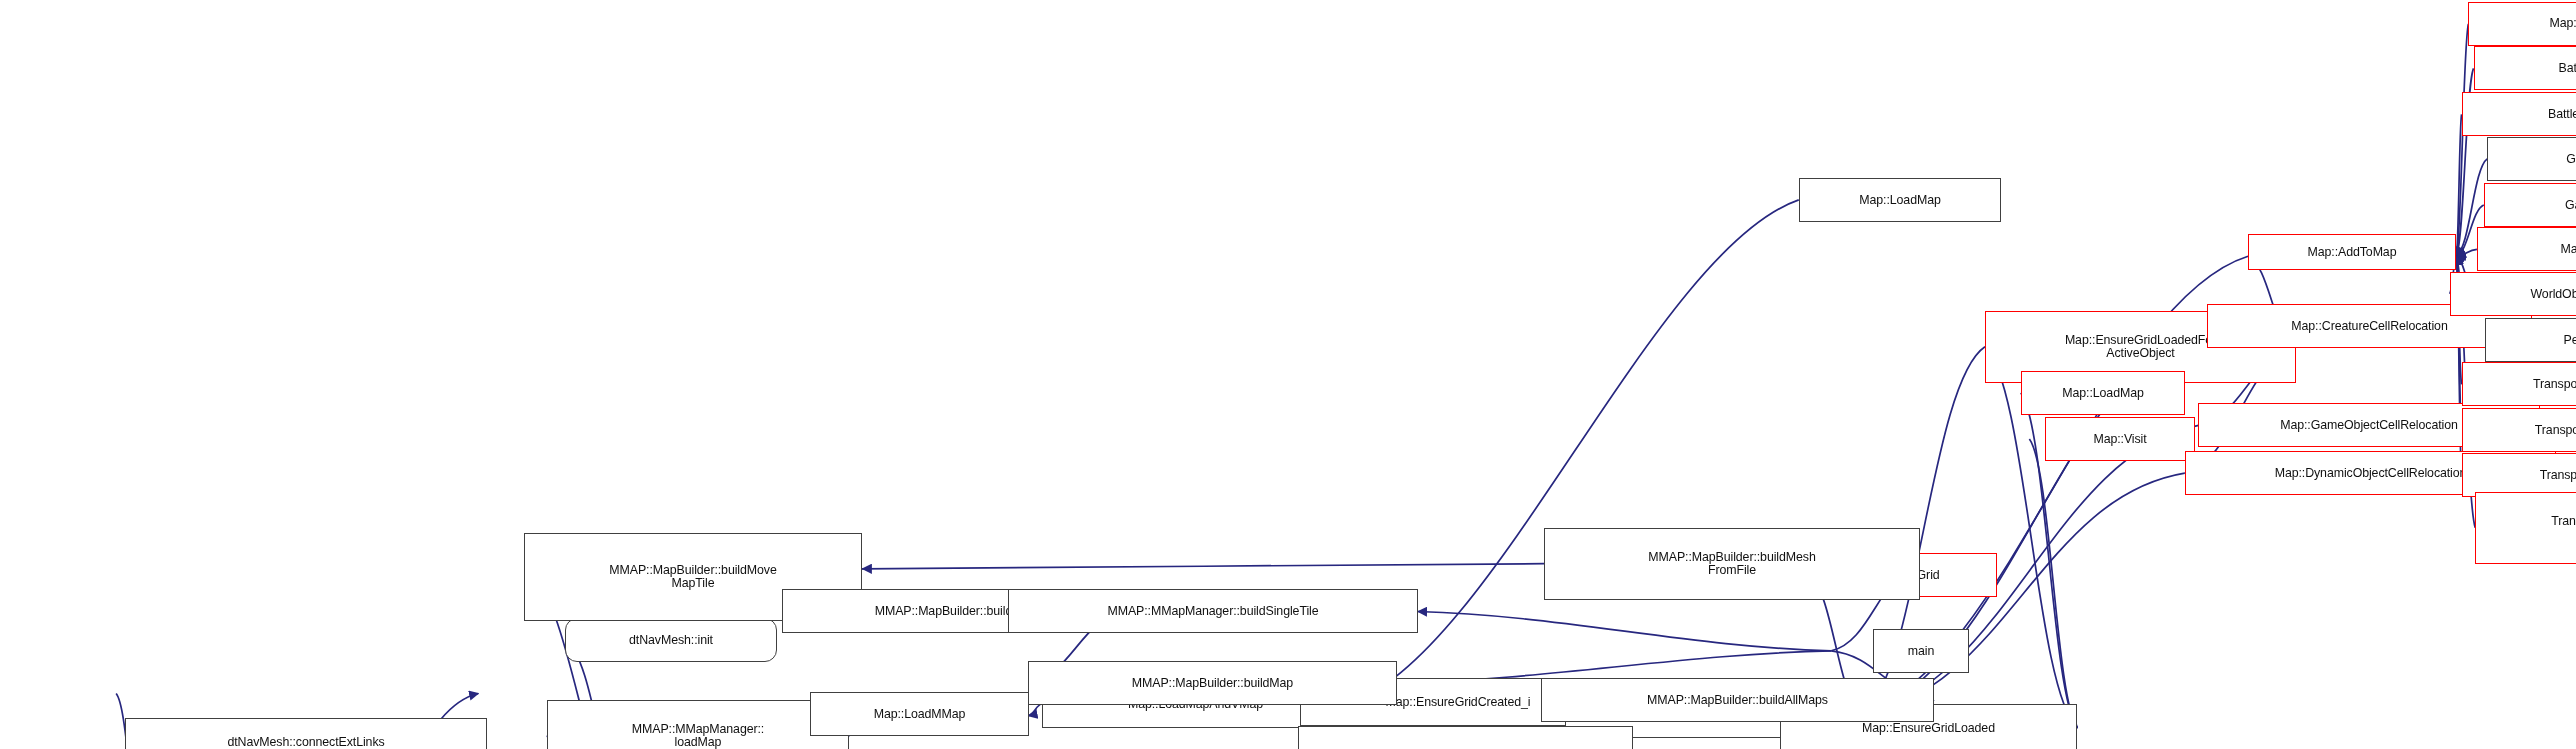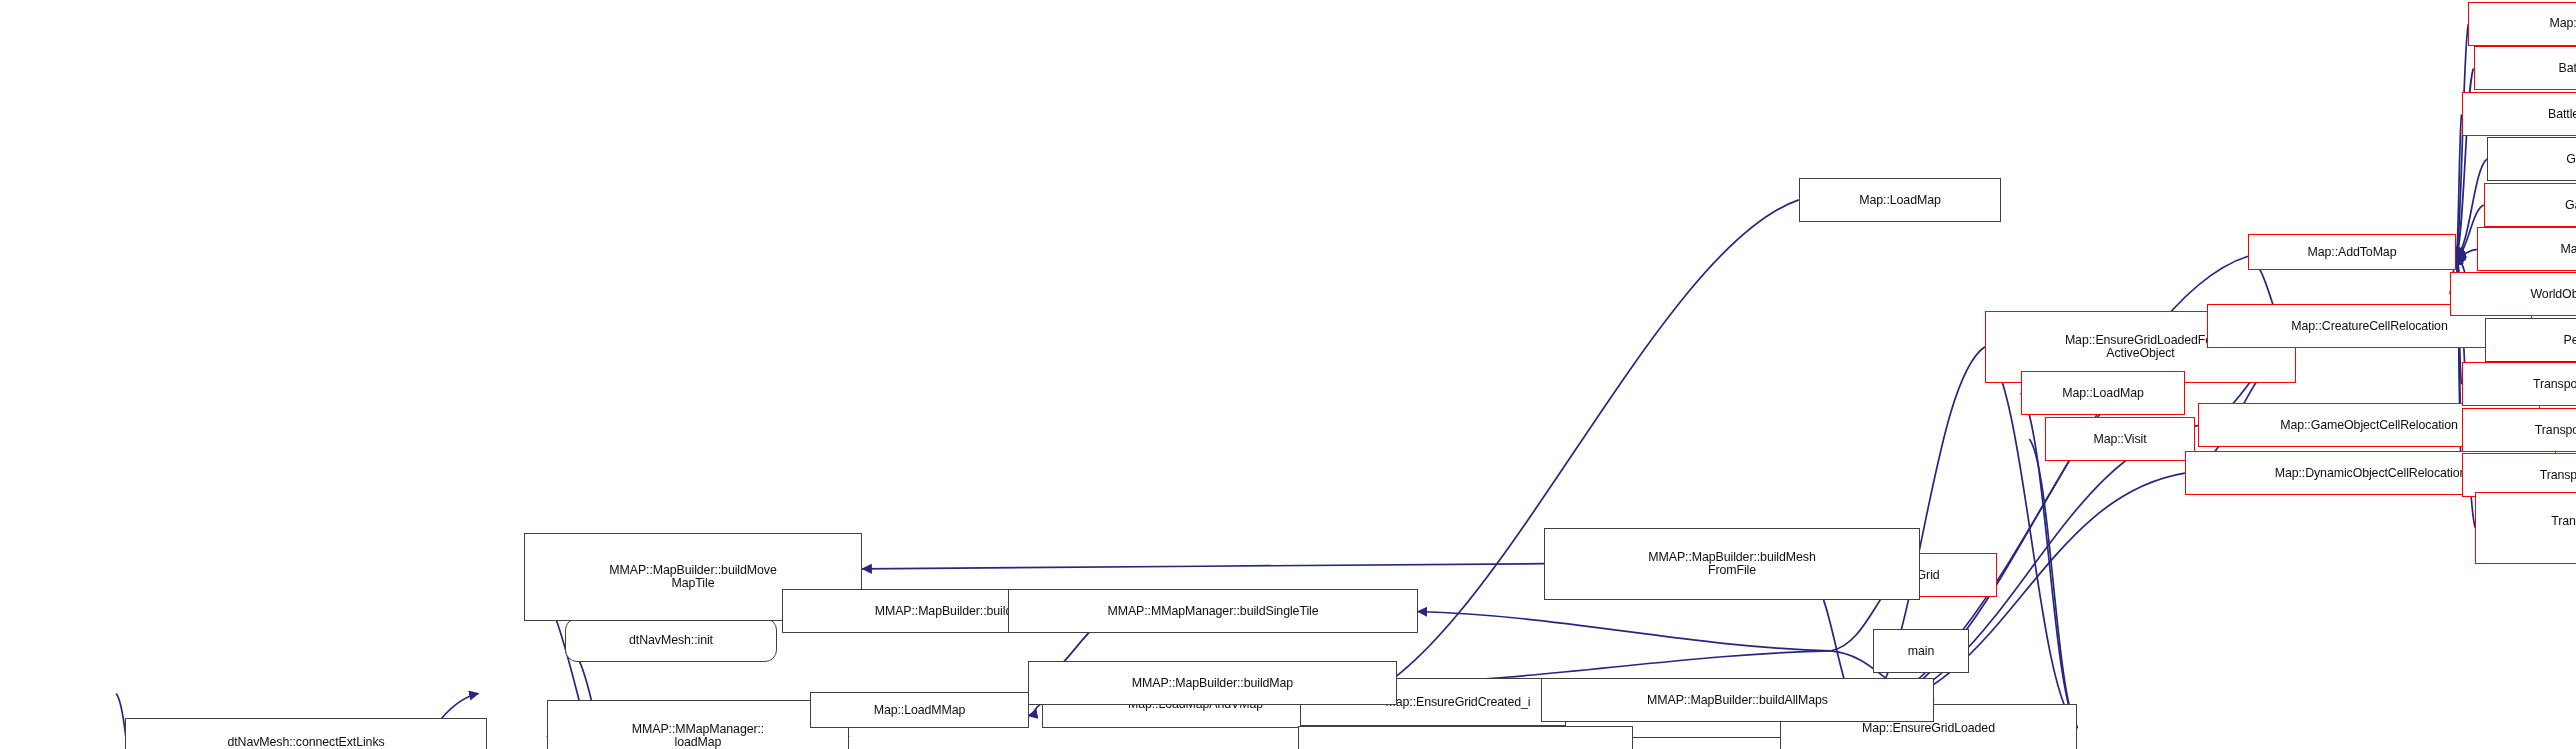--- a/index.html
+++ b/index.html
@@ -117,21 +117,21 @@
         <path d="M 2144 762 C 2190.8 751.8, 2201.2 670.2, 2248 660" fill="none" stroke="#27277f" stroke-width="2" marker-end="url(#arw)"></path>
         <path d="M 2144 762 C 2198 767.8, 2210 814.2, 2264 820" fill="none" stroke="#27277f" stroke-width="2" marker-end="url(#arw)"></path>
         <path d="M 1804 820 C 1852.6 827.2, 1863.4 884.8, 1912 892" fill="none" stroke="#27277f" stroke-width="2" marker-end="url(#arw)"></path>
       </g>
   </svg>
   <div id="node-layer">
       <div class="gnode" style="left: 125px; top: 670px; width: 362px; height: 48px; margin-top: 48px;">dtNavMesh::connectExtLinks</div>
       <div class="gnode" style="left: 565px; top: 618px; width: 212px; height: 44px; border-radius: 12px;">dtNavMesh::init</div>
       <div class="gnode" style="left: 547px; top: 700px; width: 302px; height: 72px;">MMAP::MMapManager::
 loadMap</div>
-      <div class="gnode" style="left: 810px; top: 692px; width: 219px; height: 36px; text-align: center;">Map::LoadMMap</div>
+      <div class="gnode" style="left: 810px; top: 692px; width: 219px; height: 44px; text-align: center;">Map::LoadMMap</div>
       <div class="gnode" style="left: 1042px; top: 680px; width: 307px; height: 48px;">Map::LoadMapAndVMap</div>
       <div class="gnode" style="left: 1300px; top: 678px; width: 316px; height: 48px;">Map::EnsureGridCreated_i</div>
       <div class="gnode" style="left: 1565px; top: 690px; width: 297px; height: 48px;">Map::EnsureGridCreated</div>
       <div class="gnode" style="left: 1780px; top: 704px; width: 297px; height: 48px;">Map::EnsureGridLoaded</div>
       <div class="gnode" style="left: 1799px; top: 178px; width: 202px; height: 44px;">Map::LoadMap</div>
       <div class="gnode red" style="left: 1985px; top: 311px; width: 311px; height: 72px;">Map::EnsureGridLoadedFor
 ActiveObject</div>
       <div class="gnode red" style="left: 2021px; top: 371px; width: 164px; height: 44px;">Map::LoadMap</div>
       <div class="gnode red" style="left: 2029px; top: 417px; width: 150px; height: 44px; margin-left: 16px;">Map::Visit</div>
       <div class="gnode red" style="left: 1809px; top: 553px; width: 188px; height: 44px;">Map::GetGrid</div>

